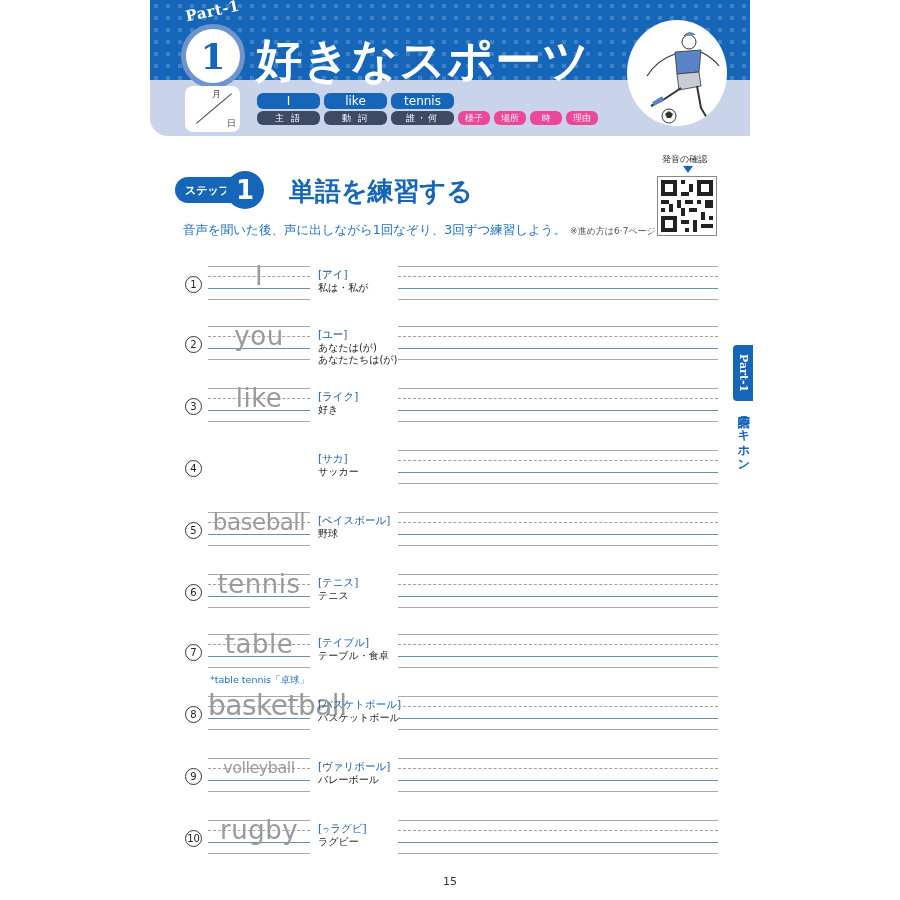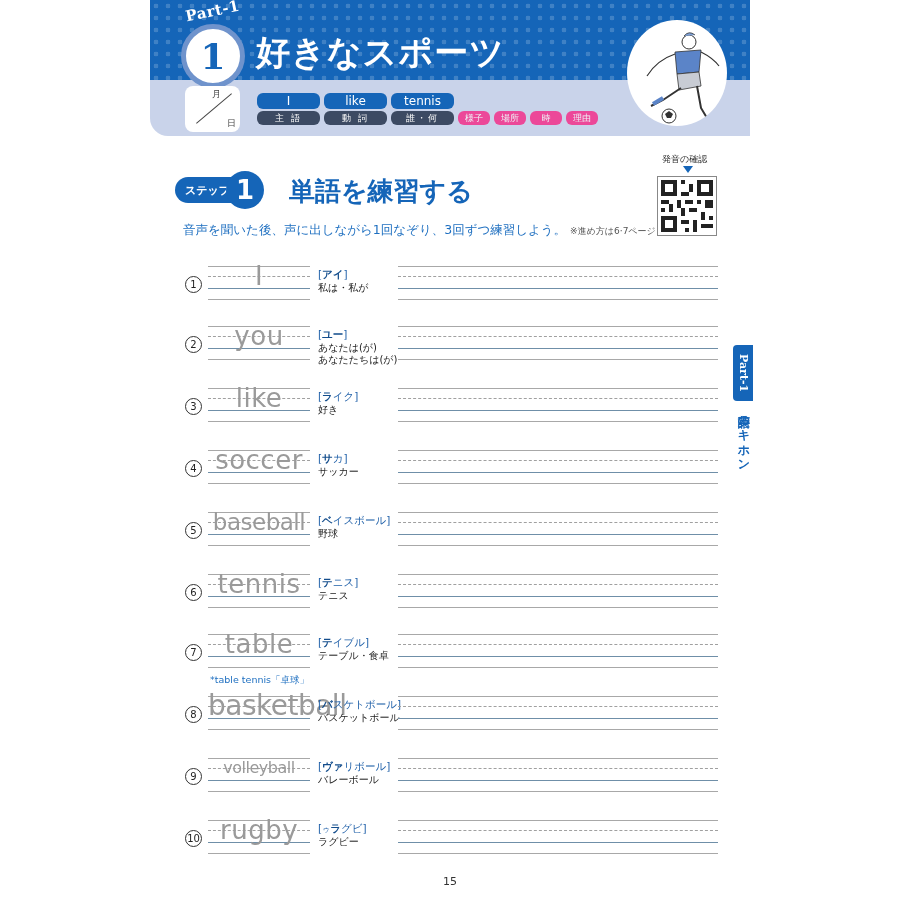--- a/index.html
+++ b/index.html
@@ -23,21 +23,21 @@
     font-weight: bold; font-size: 15px; color: #fff; transform: rotate(-12deg);
     letter-spacing: 0.5px;
   }
   .lesson-circle {
     position: absolute; left: 181px; top: 24px; width: 64px; height: 64px;
     border-radius: 50%; background: #fff; border: 5px solid #6f93cc;
     display: flex; align-items: center; justify-content: center;
     font-family: "DejaVu Serif", serif; font-weight: bold; font-size: 36px; color: #1565b8;
   }
   .lesson-title {
-    position: absolute; left: 256px; top: 30px; font-size: 34px; font-weight: bold;
+    position: absolute; left: 256px; top: 30px; font-size: 46px; font-weight: bold;
     color: #fff; letter-spacing: 1px;
   }
   .date-box {
     position: absolute; left: 185px; top: 86px; width: 55px; height: 46px;
     background: #fff; border-radius: 8px;
   }
   .date-box .month { position: absolute; left: 27px; top: 2px; font-size: 9px; color: #444; }
   .date-box .day { position: absolute; right: 4px; bottom: 2px; font-size: 9px; color: #444; }
   .date-box .slash {
     position: absolute; left: 6px; top: 22px; width: 46px; height: 1px; background: #444;
@@ -101,21 +101,21 @@
   .lines .l4 { position: absolute; left: 0; right: 0; top: 37px; border-top: 1.2px solid #a8a8a8; }
   .lines.trace { left: 208px; width: 102px; }
   .lines.practice { left: 398px; width: 320px; }
   .trace-word {
     position: absolute; left: 0; right: 0; top: -2px; text-align: center;
     font-family: "DejaVu Sans", sans-serif; font-size: 26px; color: #9a9a9a; line-height: 32px;
     letter-spacing: 0.5px;
   }
   .trace-word.long { font-size: 23px; letter-spacing: -0.5px; }
   .pron { position: absolute; left: 318px; top: 6px; font-size: 10.5px; color: #1e5fa8; }
-  .pron b { font-weight: bold; color: #134d8c; }
+  .pron b { font-weight: normal; color: #134d8c; }
   .meaning { position: absolute; left: 318px; top: 20px; font-size: 10px; color: #222; line-height: 12px; }
   .subnote { position: absolute; left: 210px; top: 44px; font-size: 9.5px; color: #1e6fc0; }
 
   
   .side-tab {
     position: absolute; left: 733px; top: 345px; width: 20px; height: 56px; background: #1565b8;
     border-radius: 4px 0 0 4px; color: #fff; font-family: "DejaVu Serif", serif; font-weight: bold;
     font-size: 11px; writing-mode: vertical-rl; display: flex; align-items: center; justify-content: center;
   }
   .side-label {
@@ -266,27 +266,20 @@
   <div class="lines practice">
       <div class="l1"></div>
       <div class="l2"></div>
       <div class="l3"></div>
       <div class="l4"></div>
     </div>
 </div>
 
 <div class="row" style="top:446px;">
   <span class="num">4</span>
-  <div class="lines trace">
-      <div class="l1"></div>
-      <div class="l2"></div>
-      <div class="l3"></div>
-      <div class="l4"></div>
-    <div class="trace-word">soccer</div>
-    </div>
   <div class="pron">[<b>サ</b><span>カ</span>]</div>
   <div class="meaning">サッカー</div>
   <div class="lines practice">
       <div class="l1"></div>
       <div class="l2"></div>
       <div class="l3"></div>
       <div class="l4"></div>
     </div>
 </div>
 

